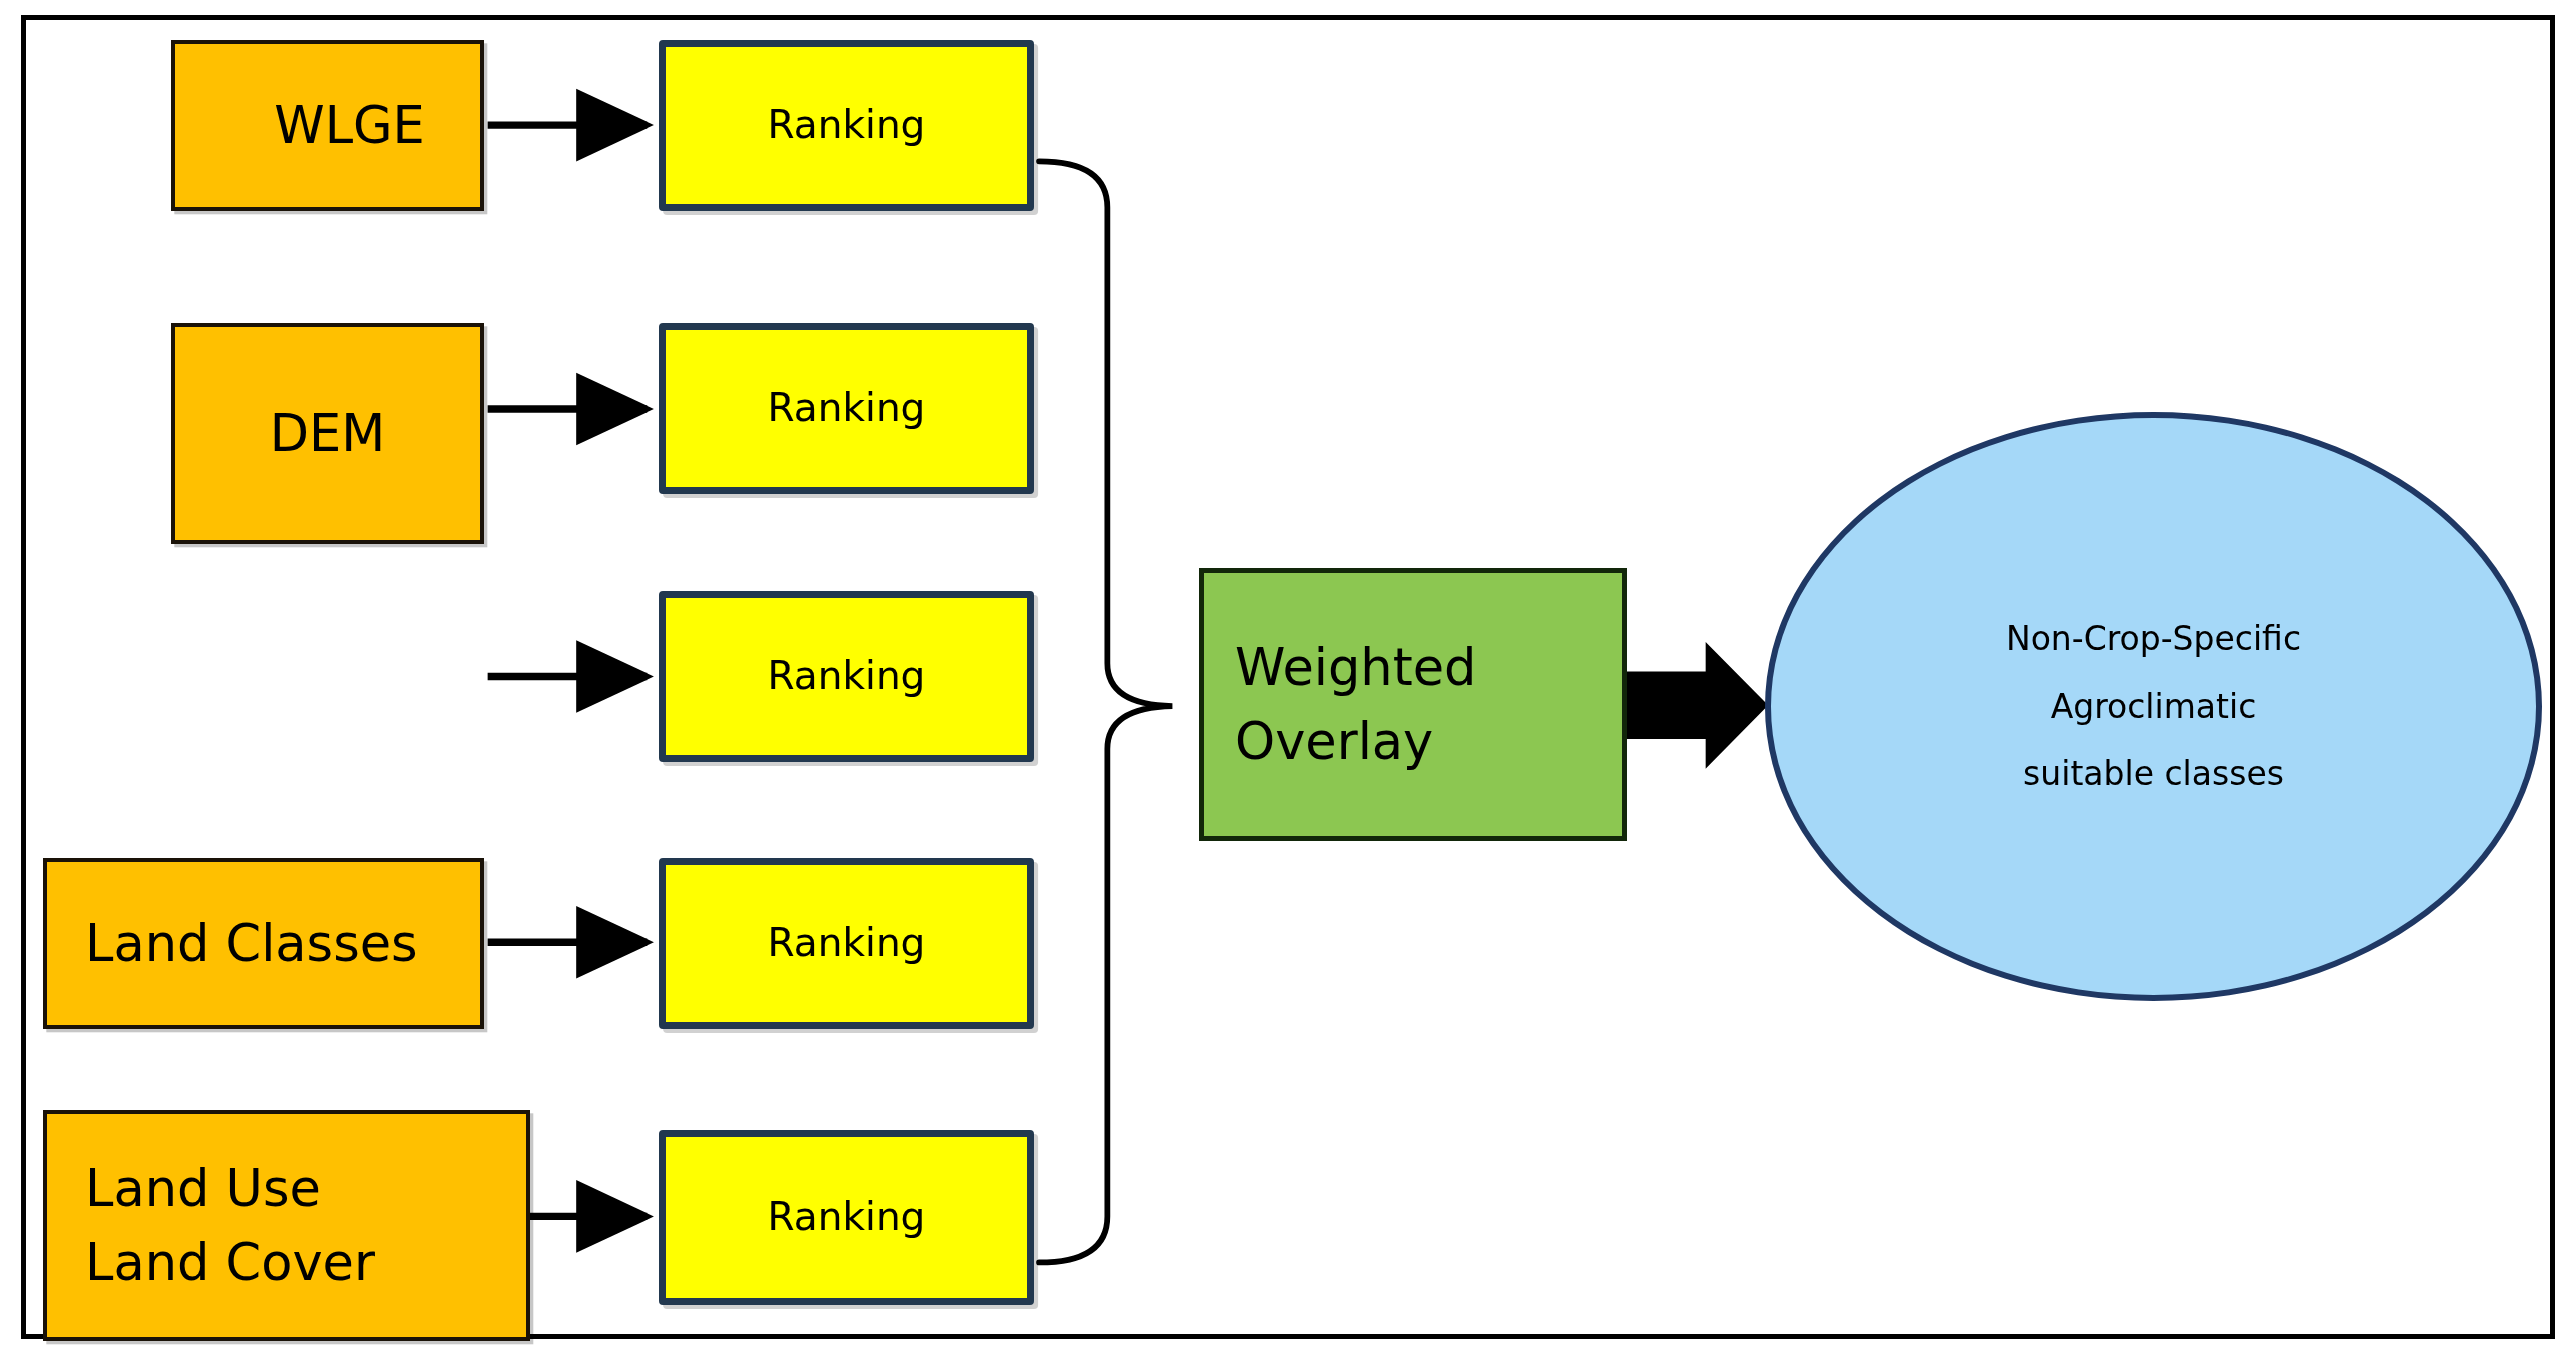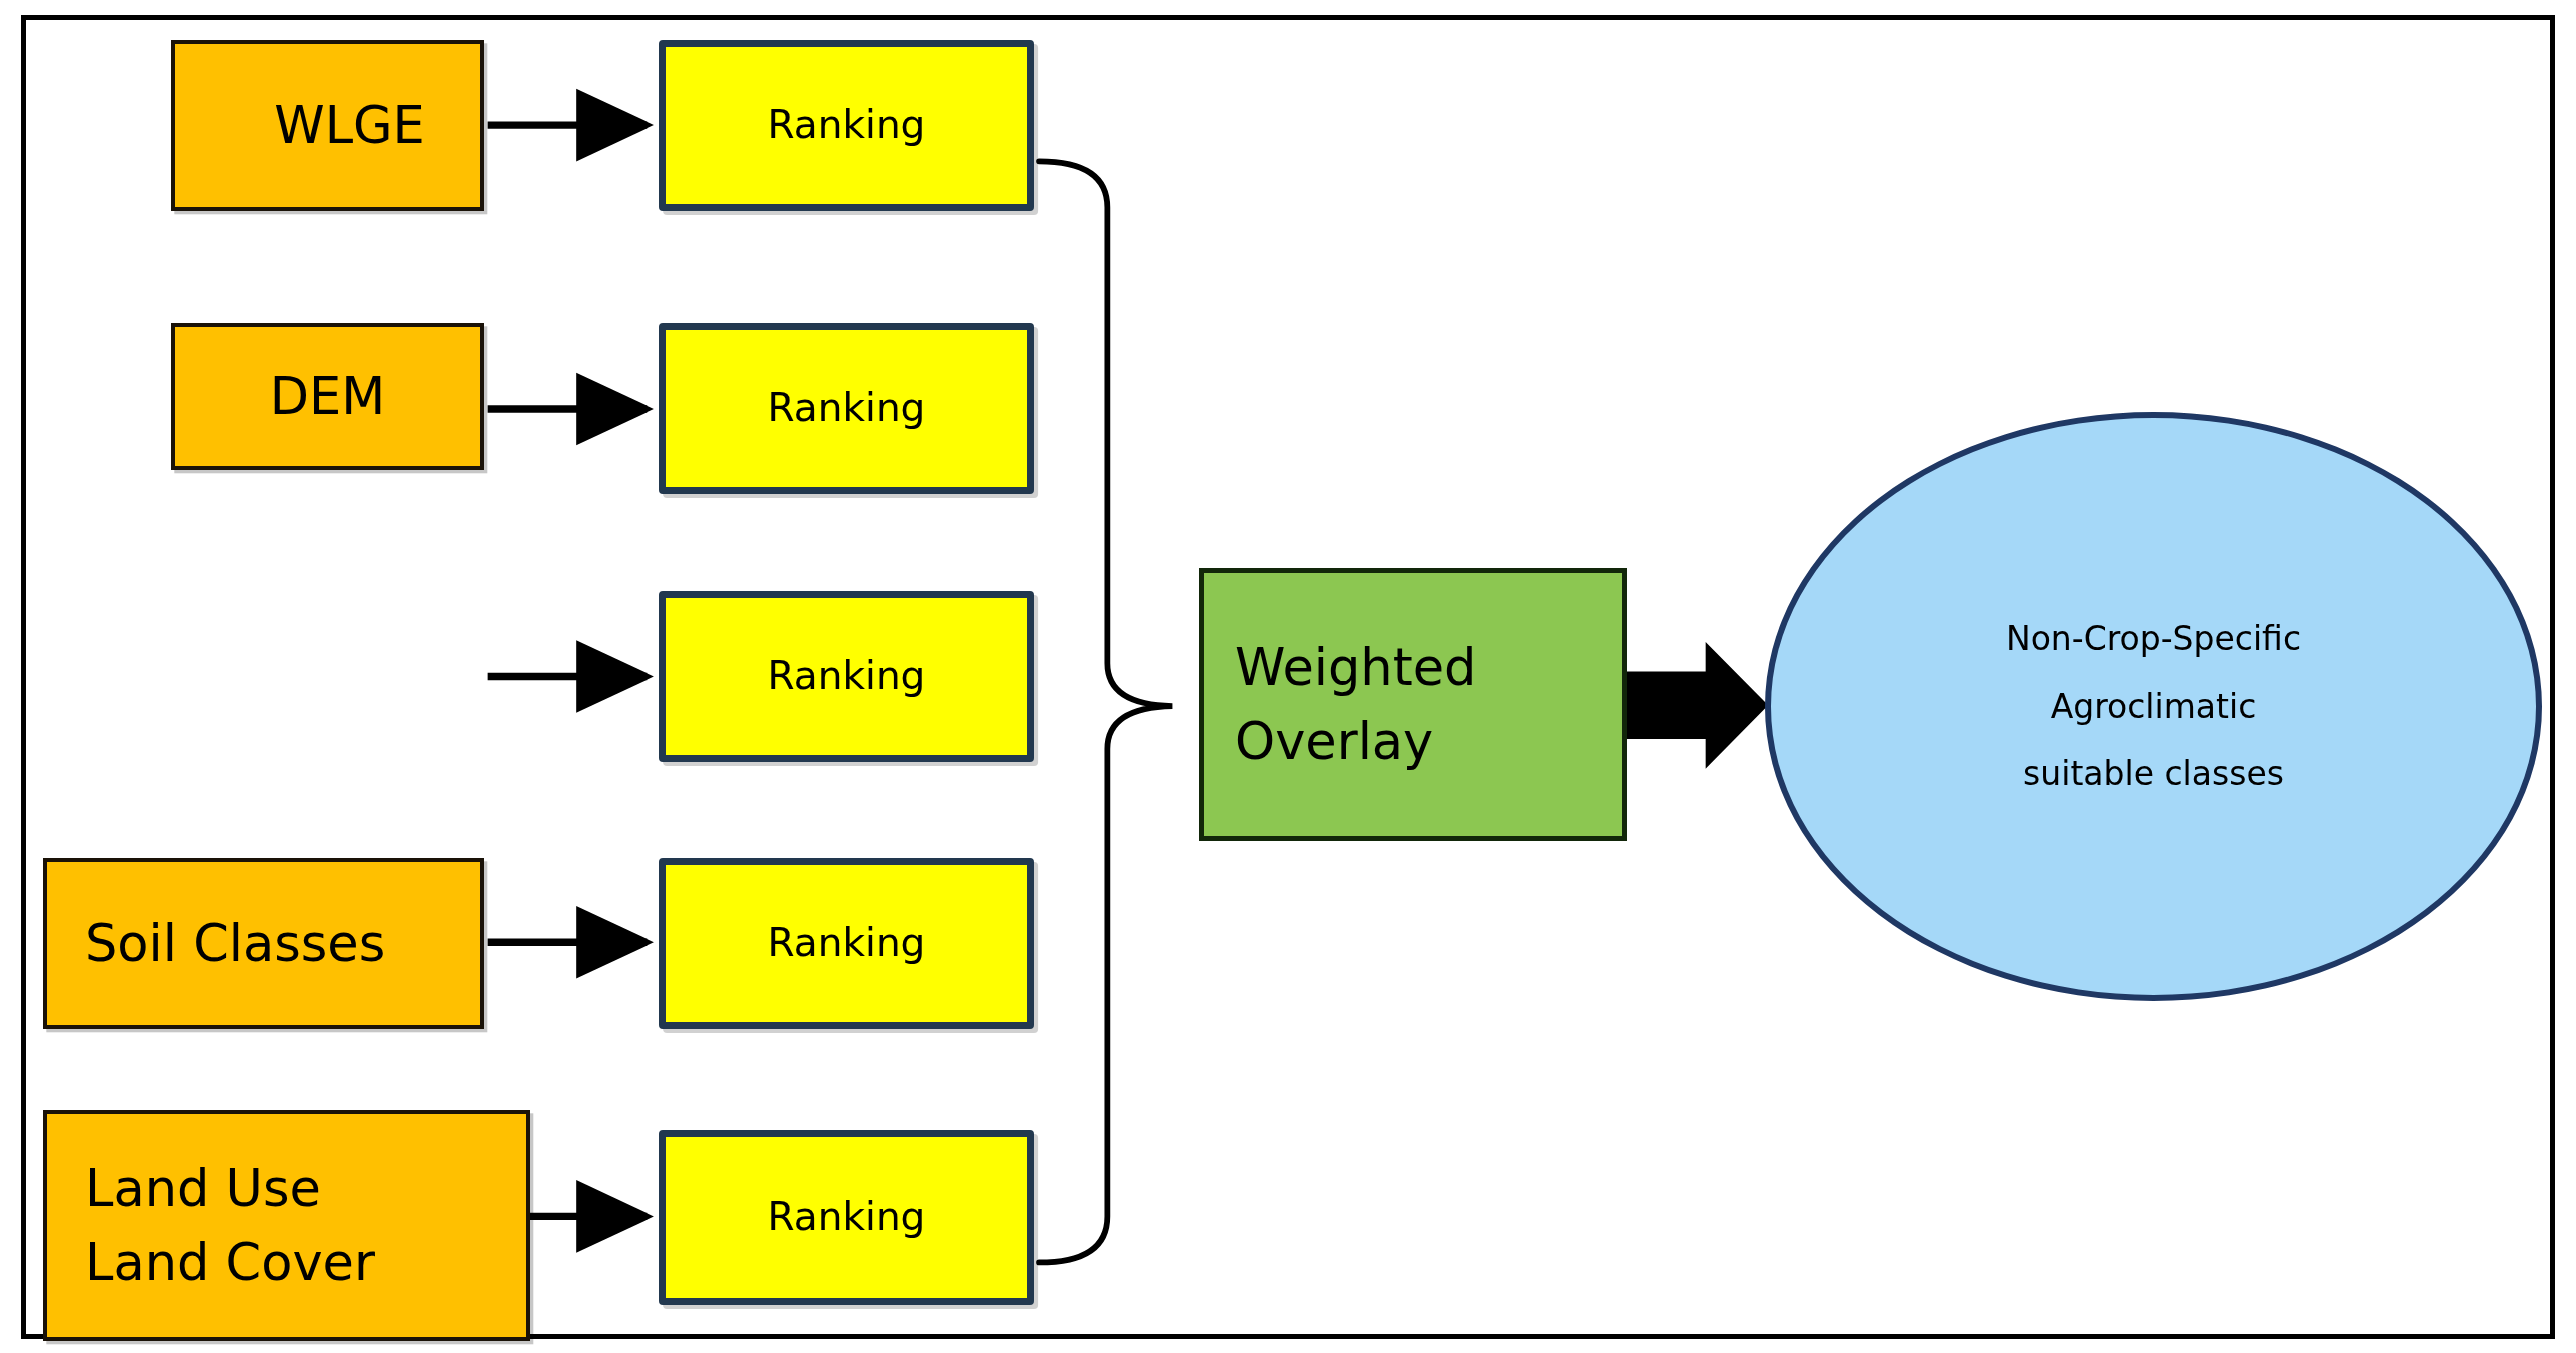--- a/index.html
+++ b/index.html
@@ -126,27 +126,27 @@
              L 2148 857
              L 2072 934
              L 2072 898
              L 1972 898 Z" fill="#000000"></path>
   </svg>
 
   <div class="node source-box centered" style="left:171px; top:40px; width:313px; height:171px;padding-left:44px;">
     <span class="node-text">WLGE</span>
   </div>
 
-  <div class="node source-box centered" style="left:171px; top:323px; width:313px; height:147px;">
+  <div class="node source-box centered" style="left:171px; top:323px; width:313px; height:221px;">
     <span class="node-text">DEM</span>
   </div>
 
 
   <div class="node source-box" style="left:43px; top:858px; width:441px; height:171px;">
-    <span class="node-text">Soil Classes</span>
+    <span class="node-text">Land Classes</span>
   </div>
 
   <div class="node source-box" style="left:43px; top:1110px; width:487px; height:231px;">
     <span class="node-text">Land Use
 Land Cover</span>
   </div>
 
   <div class="node rank-box" style="left:659px; top:40px; width:375px; height:171px;">
     <span class="node-text">Ranking</span>
   </div>

